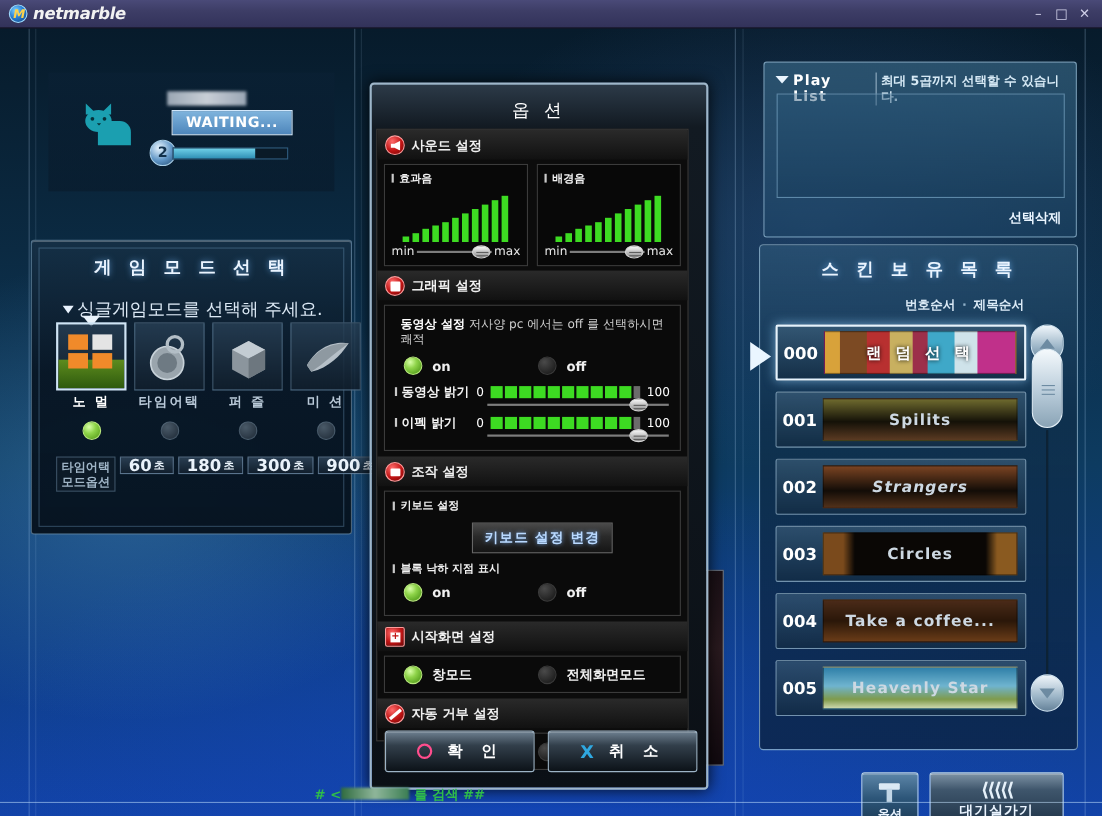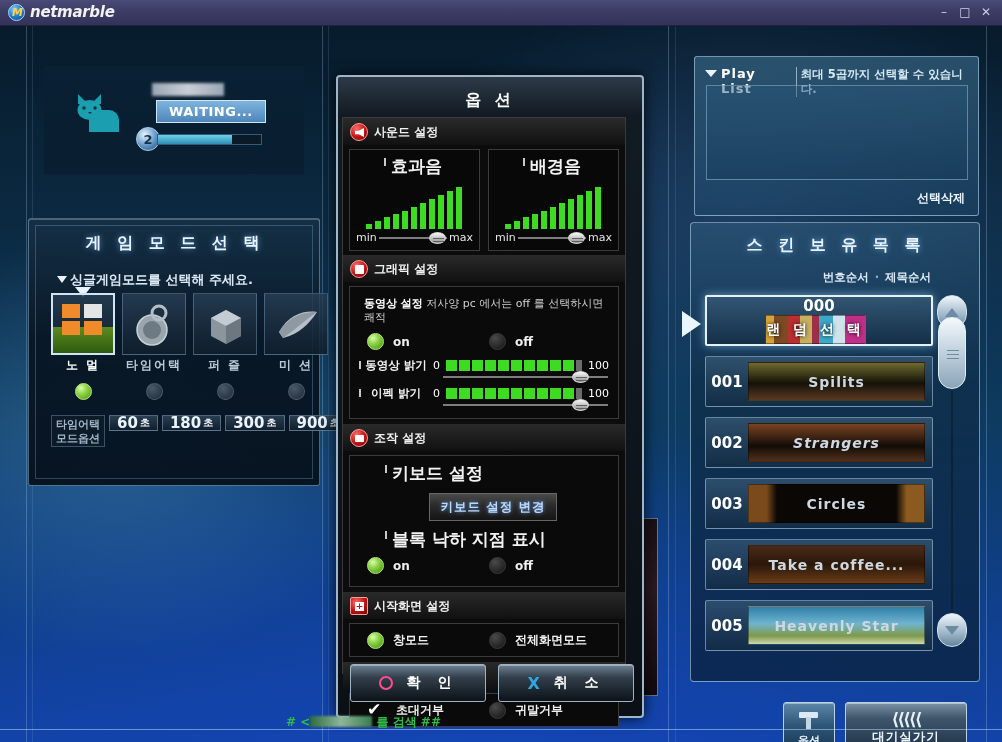--- a/index.html
+++ b/index.html
@@ -91,21 +91,21 @@
     border:1px solid rgba(160,200,230,0.45);
     border-radius:3px;
     box-shadow:inset 0 1px 0 rgba(255,255,255,0.25);
   }
   #modebox-inner{ position:absolute; left:6px; top:6px; right:6px; bottom:6px; border:1px solid rgba(120,165,200,0.35); }
   #mode-title {
     position:absolute; left:0; top:14px; width:292px; text-align:center;
     font-size:16px; font-weight:bold; letter-spacing:5px; color:#eaf4ff;
     text-shadow:0 0 6px rgba(120,190,255,0.7);
   }
-  #mode-sub { position:absolute; left:28px; top:52px; font-size:13px; color:#dce9f5; font-weight:bold;}
+  #mode-sub { position:absolute; left:28px; top:52px; font-size:16px; color:#dce9f5; font-weight:normal;}
   #mode-grid { position:absolute; left:22px; top:74px; display:flex; gap:7px; }
   .mode-cell { width:64px; }
   .mode-thumb {
     width:64px;height:62px; border:1px solid rgba(150,190,220,0.35);
     background:linear-gradient(to bottom, rgba(40,64,86,0.8), rgba(16,30,44,0.9));
     position:relative; overflow:hidden;
   }
   .mode-cell.selected .mode-thumb { border:2px solid #cfe4f5; }
   .mode-cell.selected { position:relative; }
   .mode-label {
@@ -141,21 +141,21 @@
 
   
   #options {
     position:absolute; left:336px; top:49px; width:308px; height:643px;
     background:linear-gradient(to bottom,#2c3a48 0%, #121a22 6%, #0b1016 100%);
     border:2px solid #9fb6c9; border-radius:4px;
     box-shadow:0 0 14px rgba(0,0,0,0.8);
   }
   #opt-title {
     position:absolute; left:0; top:13px; width:304px; text-align:center;
-    font-size:16px; font-weight:bold; letter-spacing:4px; color:#ffffff;
+    font-size:16px; font-weight:normal; letter-spacing:4px; color:#ffffff;
   }
   #opt-body {
     position:absolute; left:4px; top:40px; width:284px; height:557px;
     background:#0c0c0c; border:1px solid #3a3a3a;
   }
   .sec-head {
     display:flex; align-items:center; gap:6px; padding:5px 7px 4px 7px;
     background:linear-gradient(to bottom,#2a2a2a,#111);
     font-size:12px; font-weight:bold; color:#f0f0f0;
   }
@@ -169,21 +169,21 @@
     transform:rotate(-40deg);
   }
   .sec-ico .g { position:absolute; left:4px; top:4px; width:9px;height:9px; background:#fff; }
   .sec-ico.spk .g { clip-path:polygon(0 30%,40% 30%,100% 0,100% 100%,40% 70%,0 70%); }
   .sec-ico.tv .g { border-radius:1px; }
   .sec-ico.kb .g { border-radius:1px; height:7px; top:5px; }
   .sec-ico.sq { border-radius:2px; }
   .sec-ico.sq .g { font-size:9px; color:#c01414; background:#fff; text-align:center; line-height:9px; }
 
   .panel { margin:4px 6px 5px 6px; border:1px solid #3b3b3b; background:#0a0a0a; padding:6px 7px 8px 7px; }
-  .sublabel { font-size:17px; font-weight:bold; color:#f2f2f2; padding-left:7px; position:relative;margin-left:28px; }
+  .sublabel { font-size:10px; font-weight:bold; color:#f2f2f2; padding-left:7px; position:relative; }
   .sublabel::before{ content:""; position:absolute; left:0; top:3px; width:2px;height:8px;background:#c9c9c9;}
 
   .eq-row { display:flex; gap:8px; }
   .eq-box { flex:1; border:1px solid #3b3b3b; background:#080808; padding:5px 6px 6px 6px; }
   .eq-bars { display:flex; align-items:flex-end; gap:3px; height:42px; margin:9px 0 2px 10px; }
   .eq-bars i { display:block; width:6px; background:#3ddb22; }
   .eq-slider { display:flex; align-items:center; gap:2px; font-size:11px; color:#e6e6e6; }
   .eq-track { flex:1; height:2px; background:#7d7d7d; position:relative; }
   .eq-knob {
     position:absolute; top:-5px; width:17px;height:12px;border-radius:50%;
@@ -199,21 +199,21 @@
   .radio-row .slot { display:flex; align-items:center; gap:9px; width:132px; }
   .rdot {
     width:17px;height:17px;border-radius:50%;
     background:radial-gradient(circle at 33% 28%, #4a4a4a 0%, #202020 75%);
     border:1px solid #3a3a3a; flex:0 0 17px;
   }
   .rdot.on { background:radial-gradient(circle at 33% 28%, #d9ffa8 0%, #8fd44a 38%, #3f8a0c 100%); border:1px solid #b8e87c; }
   .rlabel { font-size:12px; font-weight:bold; color:#f0f0f0; }
   .check { width:20px;height:17px;color:#fff;font-size:17px;font-weight:bold;line-height:15px; flex:0 0 20px;}
 
-  .bright-row { display:flex; align-items:center; gap:6px; padding:4px 2px 0 2px;text-align:center; }
+  .bright-row { display:flex; align-items:center; gap:6px; padding:4px 2px 0 2px; }
   .bright-name { font-size:11.5px; font-weight:bold; color:#f2f2f2; width:72px; padding-left:6px; position:relative;}
   .bright-name::before{ content:""; position:absolute; left:0; top:3px; width:2px;height:8px;background:#c9c9c9;}
   .bnum { font-size:11px; color:#fff; }
   .blocks { display:flex; gap:2px; }
   .blocks i { display:block; width:11px;height:11px;background:#3ddb22; }
   .blocks i.dim { background:#6b6b6b; width:6px;}
   .brange { margin:3px 0 4px 86px; width:165px; height:2px; background:#7d7d7d; position:relative; }
 
   #kb-btn {
     width:128px;height:28px;margin:8px 0 2px 72px;
@@ -272,21 +272,21 @@
   #skin-sort { position:absolute; right:48px; top:47px; font-size:11.5px; font-weight:bold; color:#dbeaf6;}
   #skin-sort span { cursor:pointer; }
   #skin-sort .sep { color:#8fb0c8; margin:0 6px; }
   #skin-list { position:absolute; left:14px; top:72px; width:228px; }
   .skin-row {
     position:relative; height:51px; margin-bottom:10px;
     border:1px solid rgba(175,205,228,0.55);
     background:linear-gradient(to bottom, rgba(70,104,130,0.55), rgba(20,44,66,0.7));
     border-radius:2px; display:flex; align-items:center; cursor:pointer;
   }
-  .skin-row.active { border:2px solid #e6f2fb; box-shadow:0 0 10px rgba(150,210,255,0.6);flex-direction:column; }
+  .skin-row.active { border:2px solid #e6f2fb; box-shadow:0 0 10px rgba(150,210,255,0.6); }
   .skin-num { width:42px; text-align:center; font-size:15px; font-weight:bold; color:#ffffff;}
   .skin-thumb {
     flex:1; height:39px; margin-right:7px; position:relative; overflow:hidden;
     display:flex; align-items:center; justify-content:center;
     border:1px solid rgba(0,0,0,0.4);
   }
   .skin-name { position:relative; font-size:14px; font-weight:bold; color:#cdd8e2; letter-spacing:1px; z-index:2;}
   .skin-row.active .skin-name { color:#ffffff; letter-spacing:4px; text-shadow:0 0 4px #000; }
   #play-arrow {
     position:absolute; left:-9px; top:88px; width:0;height:0;

